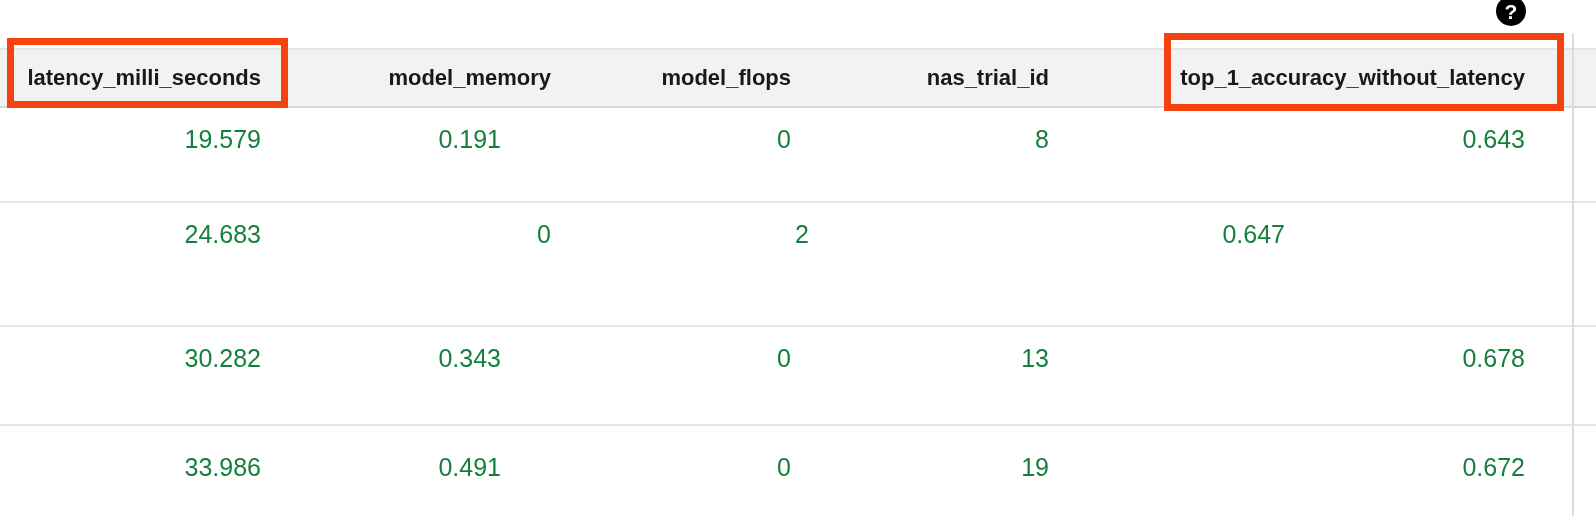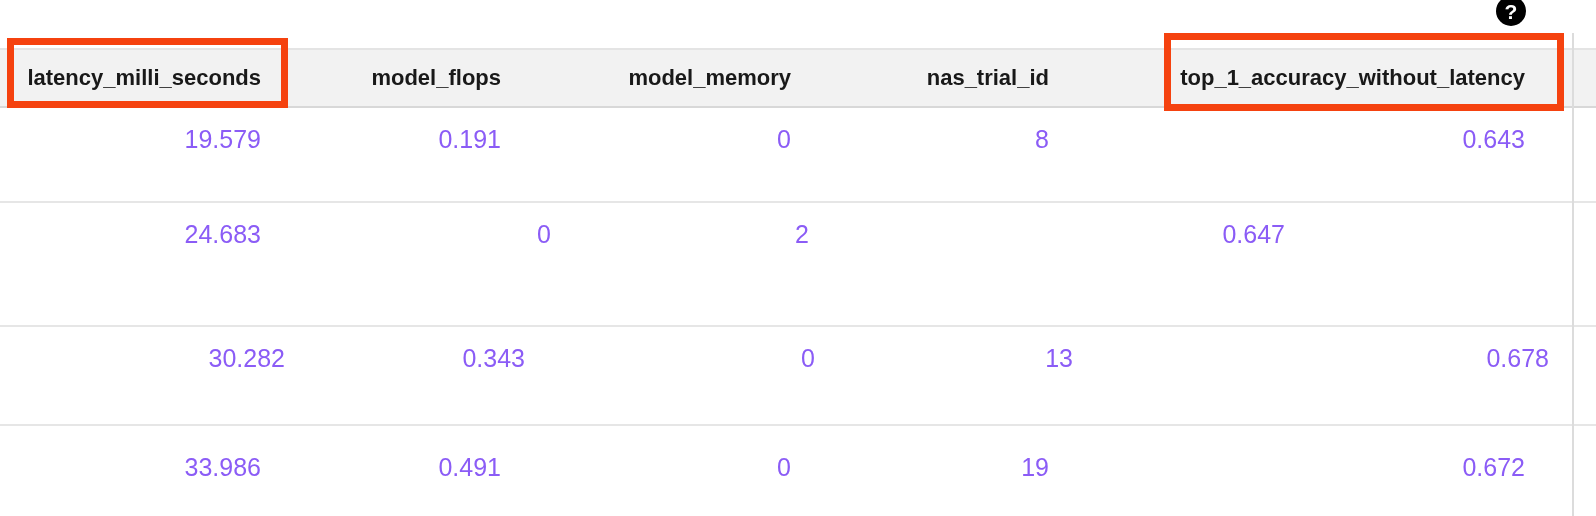--- a/index.html
+++ b/index.html
@@ -59,26 +59,26 @@
   }
 
   .data-row {
     background: #ffffff;
     border-bottom: 2px solid #e6e6e6;
   }
   .data-row .cell {
     padding-top: 17px;
     font-size: 25px;
     font-weight: 400;
-    color: #8b5cf6;
+    color: #15803d;
     text-align: right;
   }
   .data-row.r1 { height: 95px; }
   .data-row.r2 { height: 124px; }
-  .data-row.r3 { height: 99px; padding-left: 24px; }
+  .data-row.r3 { height: 99px; }
   .data-row.r4 { height: 98px; margin-top: 10px; }
   .partial-row { height: 14px; background: #ffffff; }
 
   .cell { flex: 0 0 auto; white-space: nowrap; overflow: hidden; }
   .c1 { width: 285px; padding-right: 24px; }
   .c2 { width: 240px; padding-right: 24px; }
   .c3 { width: 290px; padding-right: 24px; }
   .c4 { width: 258px; padding-right: 24px; }
   .c5 { width: 500px; padding-right: 48px; }
   .c6 { width: 23px; padding-right: 0; }
@@ -115,25 +115,25 @@
       <span>?</span>
     </div>
   </div>
 
   <div class="table">
 
     <div class="trow thead-row">
       <div class="cell c1">
         <span>latency_milli_seconds</span>
       </div>
+      <div class="cell c3">
+        <span>model_memory</span>
+      </div>
       <div class="cell c2">
         <span>model_flops</span>
-      </div>
-      <div class="cell c3">
-        <span>model_memory</span>
       </div>
       <div class="cell c4">
         <span>nas_trial_id</span>
       </div>
       <div class="cell c5">
         <span>top_1_accuracy_without_latency</span>
       </div>
       <div class="cell c6"></div>
     </div>
 

